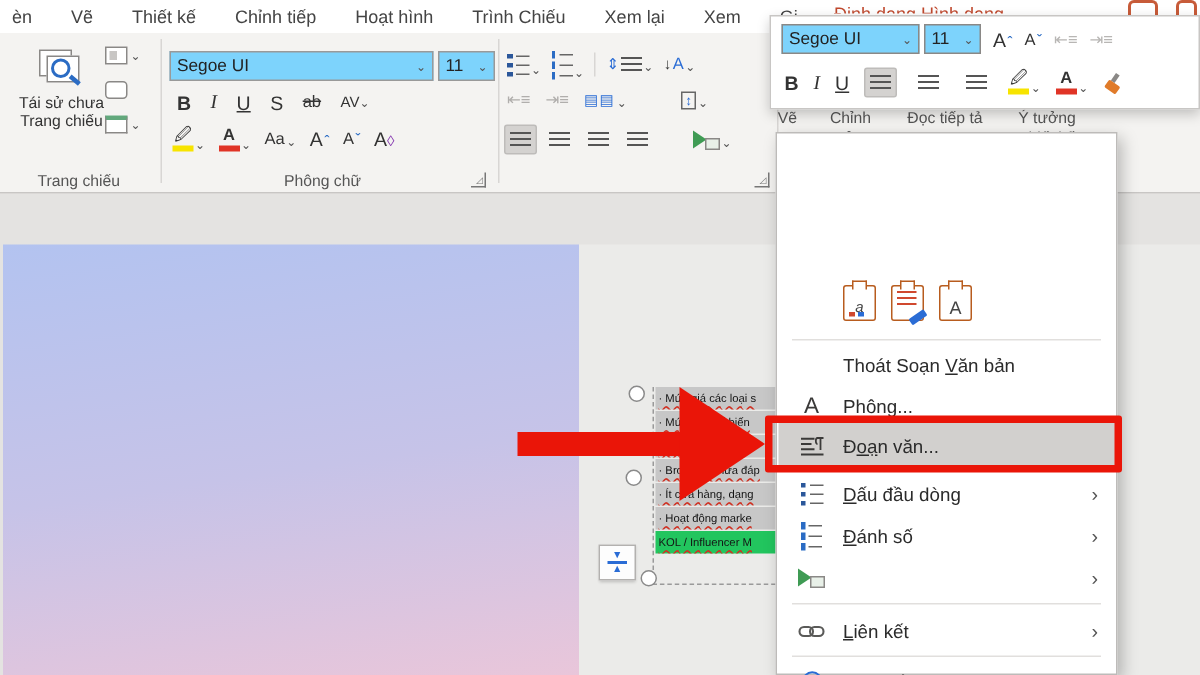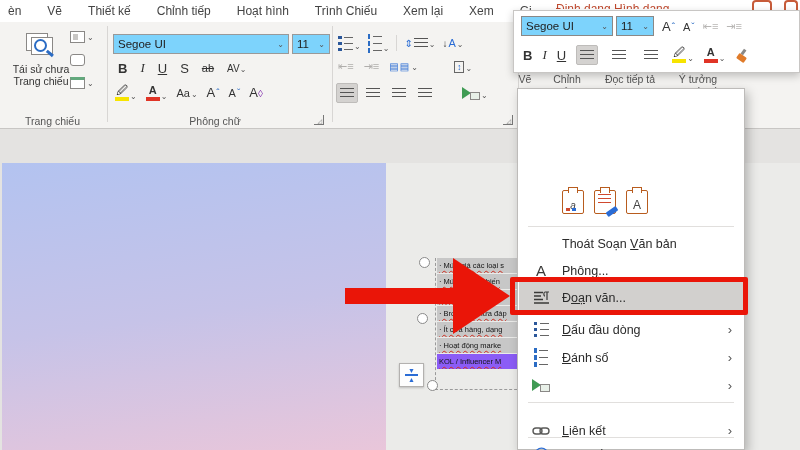--- a/index.html
+++ b/index.html
@@ -74,21 +74,21 @@
 
   
   .canvas-strip { position:absolute; left:386px; top:163px; width:414px; height:287px; background:#ebebe9; }
   .slide-grad { position:absolute; left:2px; top:163px; width:384px; height:287px;
                 background:linear-gradient(172deg,#b3c3f0 0%,#c6c3e8 52%,#e9c6da 100%); }
 
   .textbox { position:absolute; left:437px; top:258px; width:90px; }
   .tline { height:15px; margin-bottom:1px; background:#c7c7c7; font-size:7.5px; line-height:15px;
            color:#141414; white-space:nowrap; overflow:hidden; padding-left:2px; }
   .tline span { text-decoration:underline wavy #d03022 1px; text-underline-offset:1.5px; }
-  .tline.last { background:#8b5cf6; }
+  .tline.last { background:#22c55e; }
   .dashL { position:absolute; left:435px; top:258px; width:0; height:132px; border-left:1.5px dashed #9a9a9a; }
   .dashB { position:absolute; left:435px; top:389px; width:92px; height:0; border-top:1.5px dashed #9a9a9a; }
   .handle { position:absolute; width:11px; height:11px; background:#fff; border:1.5px solid #8a8a8a; border-radius:50%; }
   .autofit { position:absolute; left:399px; top:363px; width:25px; height:24px; background:#fdfdfd;
              border:1px solid #b3b1af; box-shadow:0 1px 2px rgba(0,0,0,.2); display:flex; flex-direction:column;
              align-items:center; justify-content:center; line-height:0; }
   .autofit .a { color:#2a6cd5; font-size:7px; line-height:5px; }
   .autofit .l { width:13px; height:1.5px; background:#2a6cd5; margin:1px 0; }
 
   
@@ -431,21 +431,21 @@
           <span class="smarticon">
             <span class="arr"></span>
             <span class="bx"></span>
           </span>
         </span>
       <span class="arrow">›</span>
     </div>
 
     <div class="msep" style="top:313px;"></div>
 
-    <div class="mi" style="top:328px;">
+    <div class="mi" style="top:318px;">
       <span class="ic">
         <svg width="18" height="12" viewBox="0 0 18 12">
             <rect x="1" y="3" width="9" height="6" rx="3" fill="none" stroke="#5a5a58" stroke-width="1.4"></rect>
             <rect x="8" y="3" width="9" height="6" rx="3" fill="none" stroke="#5a5a58" stroke-width="1.4"></rect>
           </svg>
       </span>
       <span><span class="accel">L</span><span>iên kết</span></span>
       <span class="arrow">›</span>
     </div>
 

